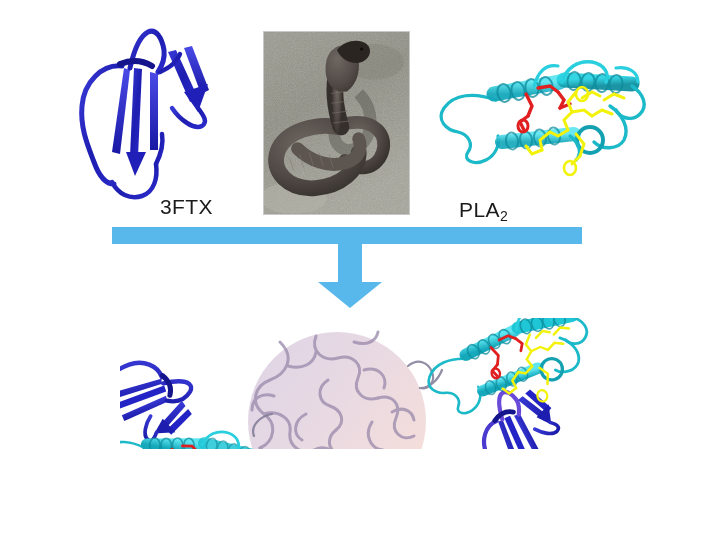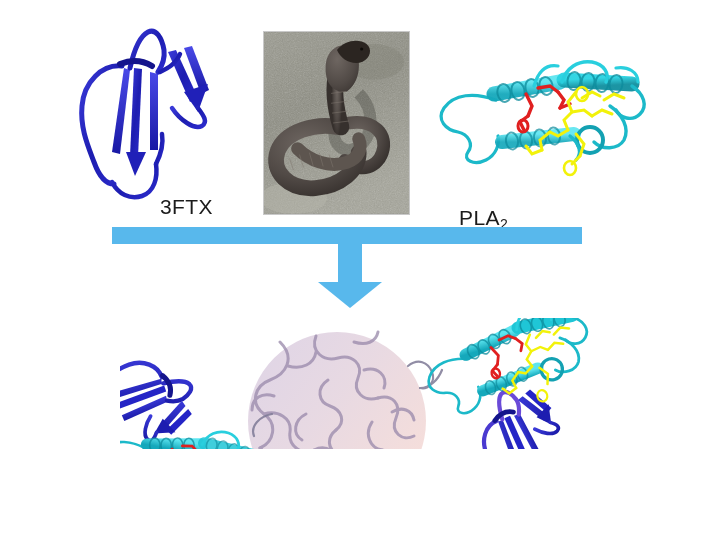--- a/index.html
+++ b/index.html
@@ -44,21 +44,21 @@
 
   
   .struct-label {
     font-size: 21px;
     color: #1b1b1b;
     letter-spacing: 0.4px;
     white-space: nowrap;
     line-height: 1;
   }
   #label-3ftx { left: 160px; top: 196px; }
-  #label-pla2 { left: 459px; top: 207px; }
+  #label-pla2 { left: 459px; top: 199px; }
   .struct-label sub {
     font-size: 14px;
     vertical-align: baseline;
     position: relative;
     top: 4px;
   }
 
   
   #connector {
     left: 112px; top: 224px;

